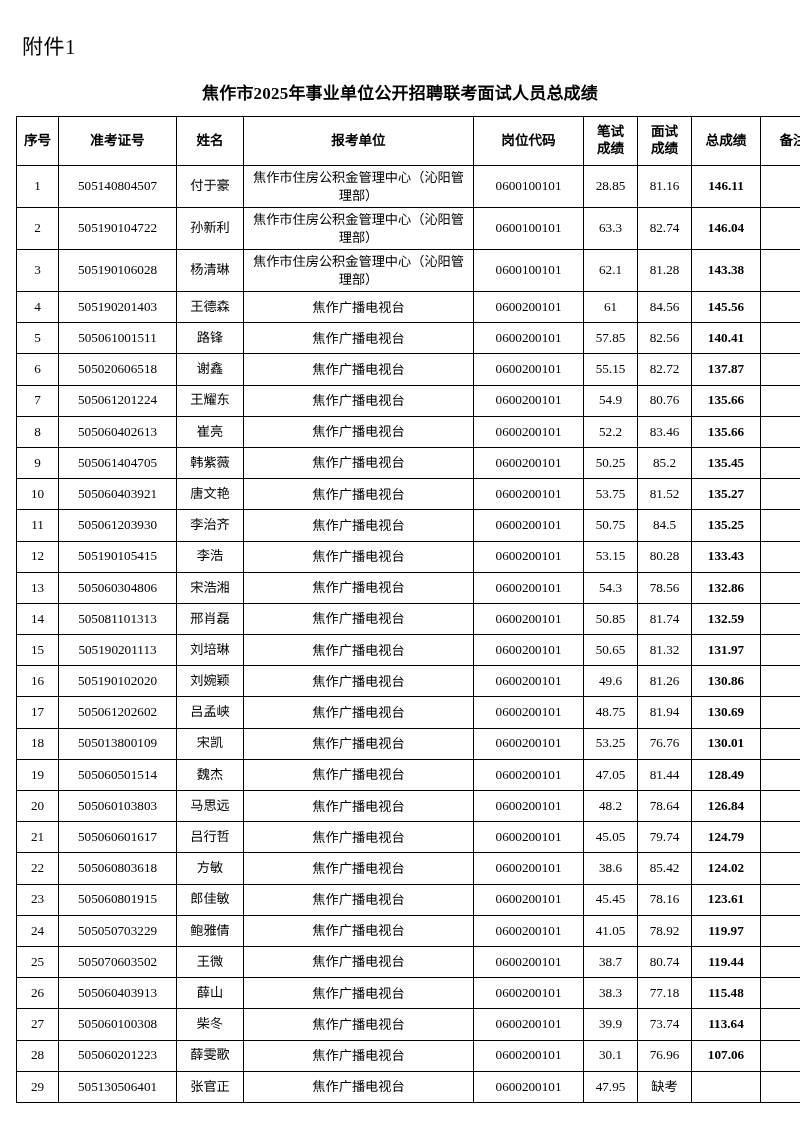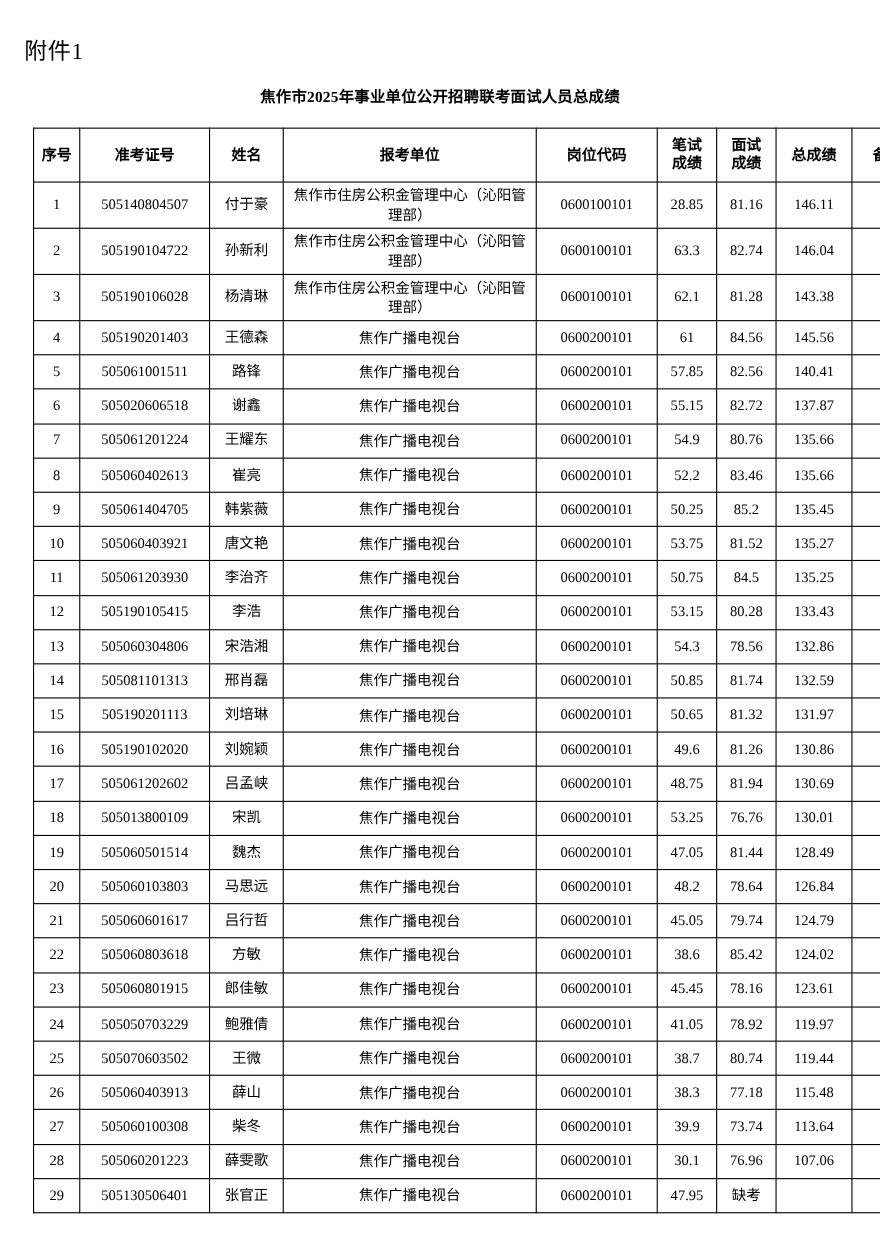--- a/index.html
+++ b/index.html
@@ -31,29 +31,29 @@
     font-family: "Liberation Serif", "DejaVu Serif", serif;
     letter-spacing: 0.5px;
     white-space: nowrap;
   }
   .doc-title {
     position: absolute;
     left: 0;
     top: 68px;
     width: 800px;
     text-align: center;
-    font-size: 14px;
+    font-size: 17px;
     font-weight: bold;
     font-family: "Liberation Serif", "DejaVu Serif", serif;
     letter-spacing: 0.2px;
     white-space: nowrap;
   }
   .table-wrap {
     position: absolute;
-    left: 30px;
+    left: 16px;
     top: 116px;
     width: 764px;
   }
   table.grades {
     border-collapse: collapse;
     width: 764px;
     table-layout: fixed;
     border: 1.4px solid #000;
   }
   table.grades th,
@@ -85,21 +85,21 @@
     line-height: 1.3;
     padding: 2px 6px;
   }
   td.col-seq, th.col-seq { width: 37px; }
   td.col-exam, th.col-exam { width: 113px; }
   td.col-name, th.col-name { width: 62px; margin-left: 24px; }
   td.col-unit, th.col-unit { width: 225px; }
   td.col-code, th.col-code { width: 105px; margin-top: 36px; }
   td.col-written, th.col-written { width: 49px; margin-top: 37px; }
   td.col-interview, th.col-interview { width: 49px; }
-  td.col-total, th.col-total { width: 64px; }
+  td.col-total, th.col-total { width: 64px; font-weight: bold; }
   td.col-remark, th.col-remark { width: 60px; }
   th.narrow-head {
     line-height: 1.12;
     letter-spacing: 0;
   }
   .hdr-two-line { display: block; }
 </style>
 </head>
 <body>
 

